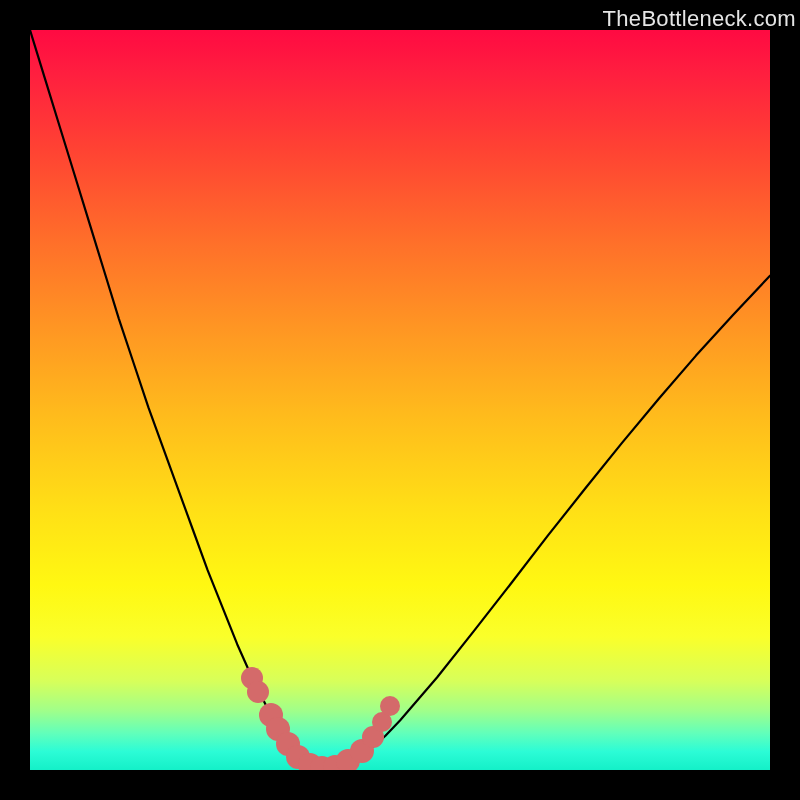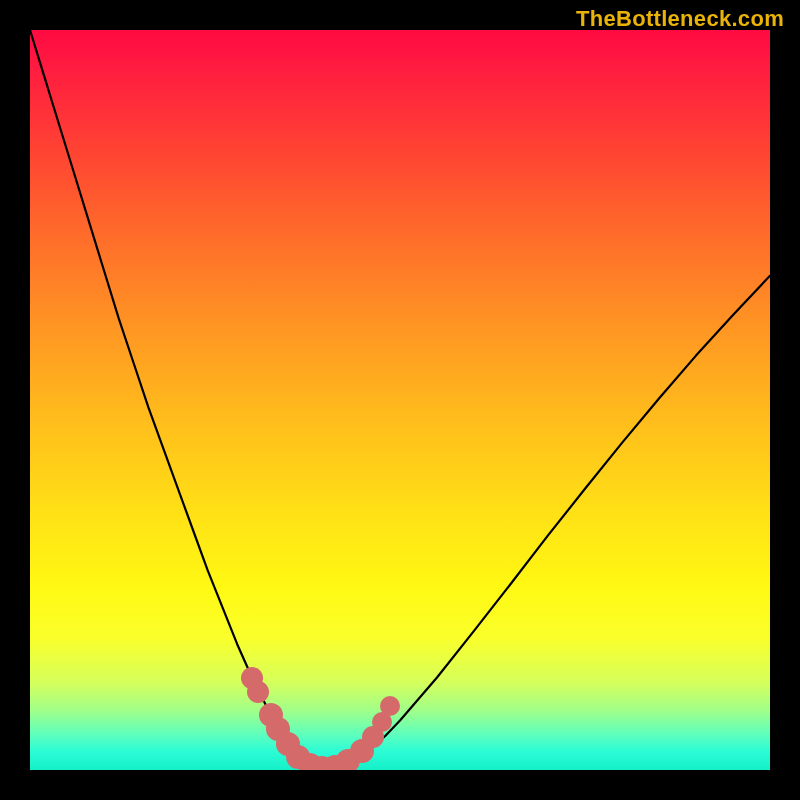--- a/index.html
+++ b/index.html
@@ -55,24 +55,24 @@
   }
   .pt {
     position: absolute;
     border-radius: 50%;
     background: #d46a6a;
     transform: translate(-50%, -50%);
   }
   .watermark {
     position: absolute;
     top: 6px;
-    right: 16px;
-    color: #eab308;
+    right: 4px;
+    color: #e5e5e5;
     font-size: 22px;
-    font-weight: 700;
+    font-weight: 400;
     letter-spacing: 0.3px;
     user-select: none;
   }
 </style>
 </head>
 <body>
 
 <div class="frame">
   <div class="plot">
     <div class="gradient"></div>

